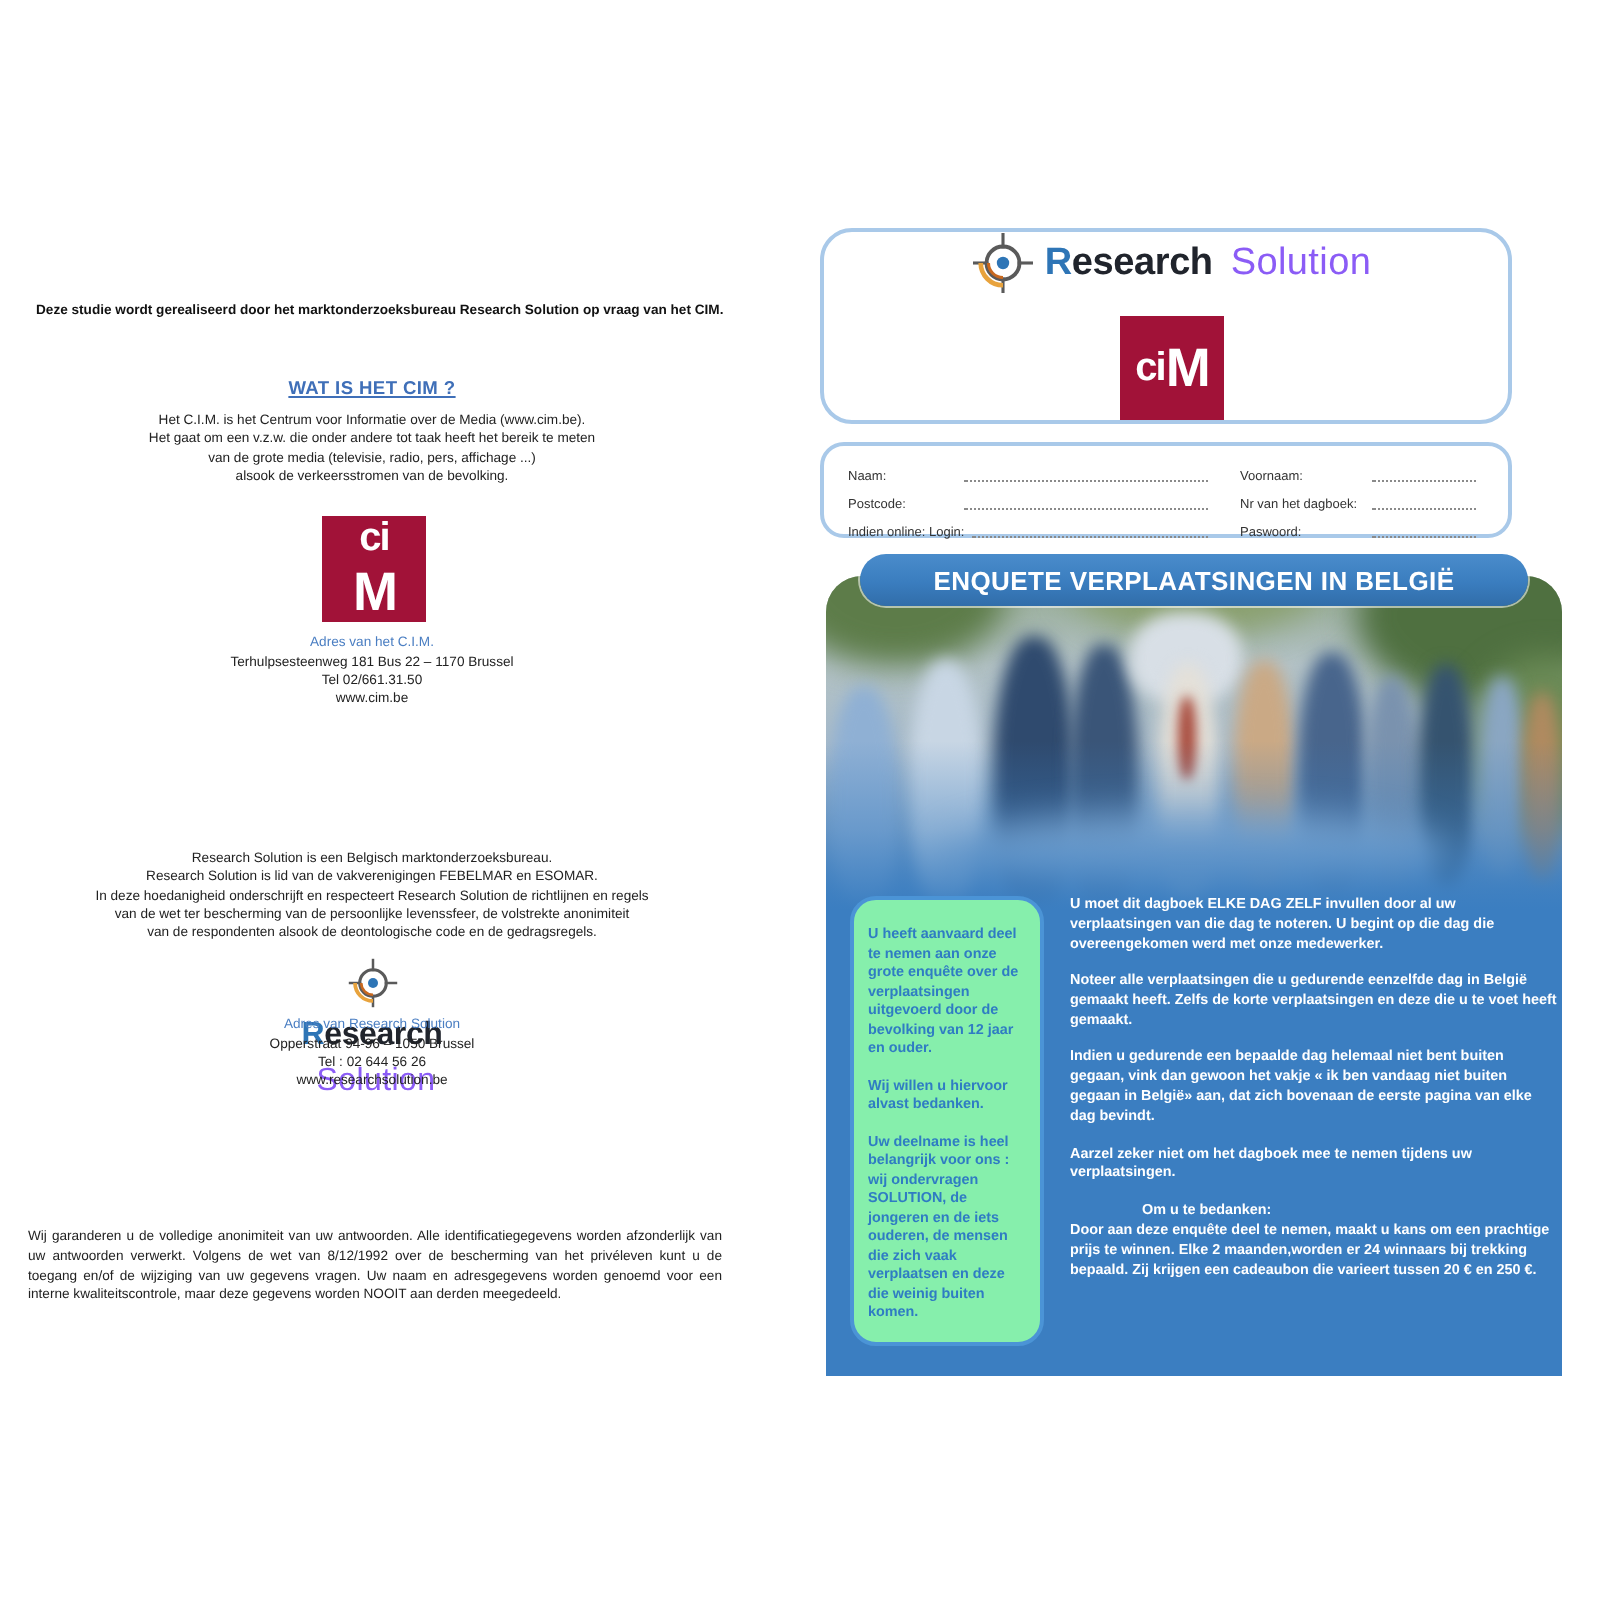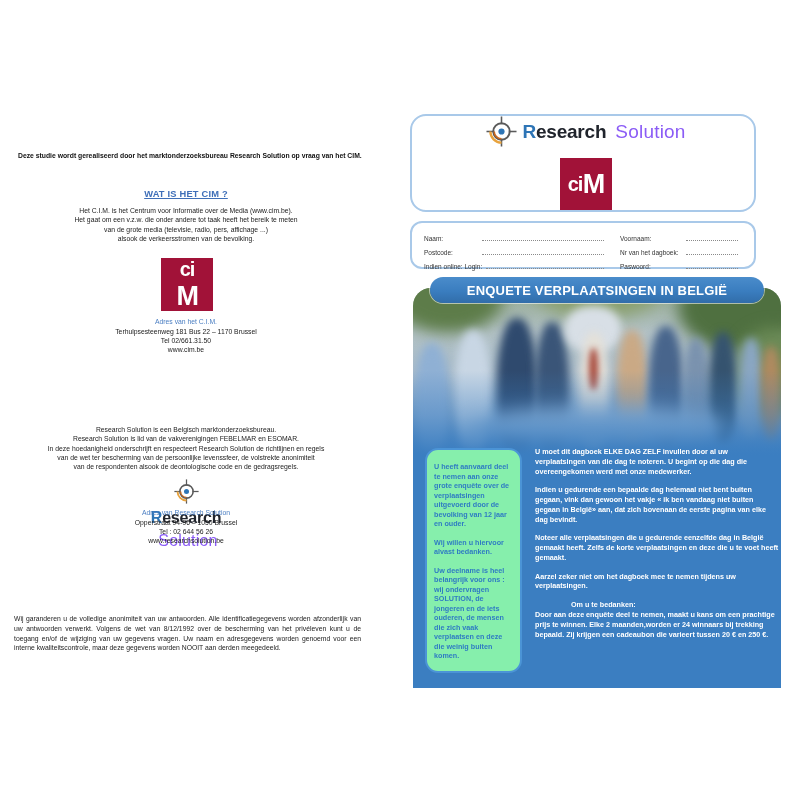--- a/index.html
+++ b/index.html
@@ -213,20 +213,20 @@
     </div>
 
     <div class="abs intro-box">
       <p>U heeft aanvaard deel te nemen aan onze grote enquête over de verplaatsingen uitgevoerd door de bevolking van 12 jaar en ouder.</p>
       <p>Wij willen u hiervoor alvast bedanken.</p>
       <p><span>Uw deelname is heel belangrijk voor ons : wij ondervragen </span><b>SOLUTION</b><span>, de jongeren en de iets ouderen, de mensen die zich vaak verplaatsen en deze die weinig buiten komen.</span></p>
     </div>
 
     <div class="abs instructions">
       <p><span>U moet dit dagboek </span><b>ELKE DAG ZELF</b><span> invullen door al uw verplaatsingen van die dag te noteren. U begint op die dag die overeengekomen werd met onze medewerker.</span></p>
+      <p>Noteer alle verplaatsingen die u gedurende eenzelfde dag in België gemaakt heeft. Zelfs de korte verplaatsingen en deze die u te voet heeft gemaakt.</p>
       <p>Indien u gedurende een bepaalde dag helemaal niet bent buiten gegaan, vink dan gewoon het vakje « ik ben vandaag niet buiten gegaan in België» aan, dat zich bovenaan de eerste pagina van elke dag bevindt.</p>
-      <p>Noteer alle verplaatsingen die u gedurende eenzelfde dag in België gemaakt heeft. Zelfs de korte verplaatsingen en deze die u te voet heeft gemaakt.</p>
       <p>Aarzel zeker niet om het dagboek mee te nemen tijdens uw verplaatsingen.</p>
       <p><b class="ttl">Om u te bedanken:</b><span>Door aan deze enquête deel te nemen, maakt u kans om een prachtige prijs te winnen. Elke 2 maanden,worden er 24 winnaars bij trekking bepaald. Zij krijgen een cadeaubon die varieert tussen 20 € en 250 €.</span></p>
     </div>
   </div>
 
 </div>
 
 </body></html>

